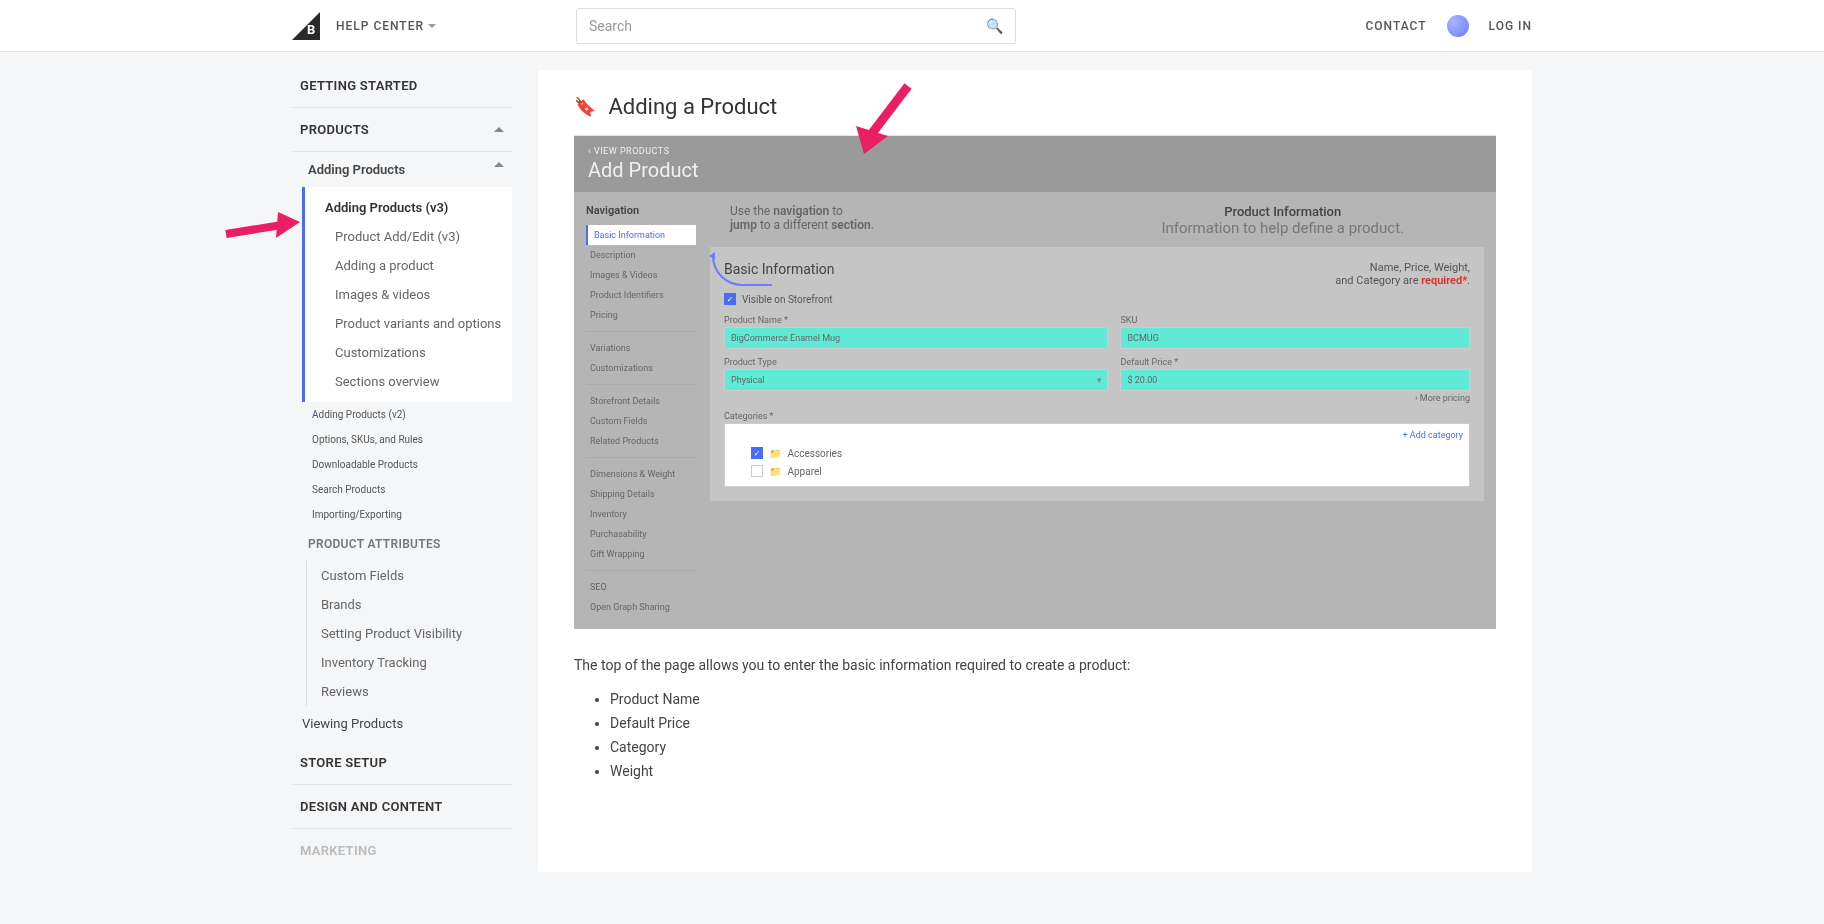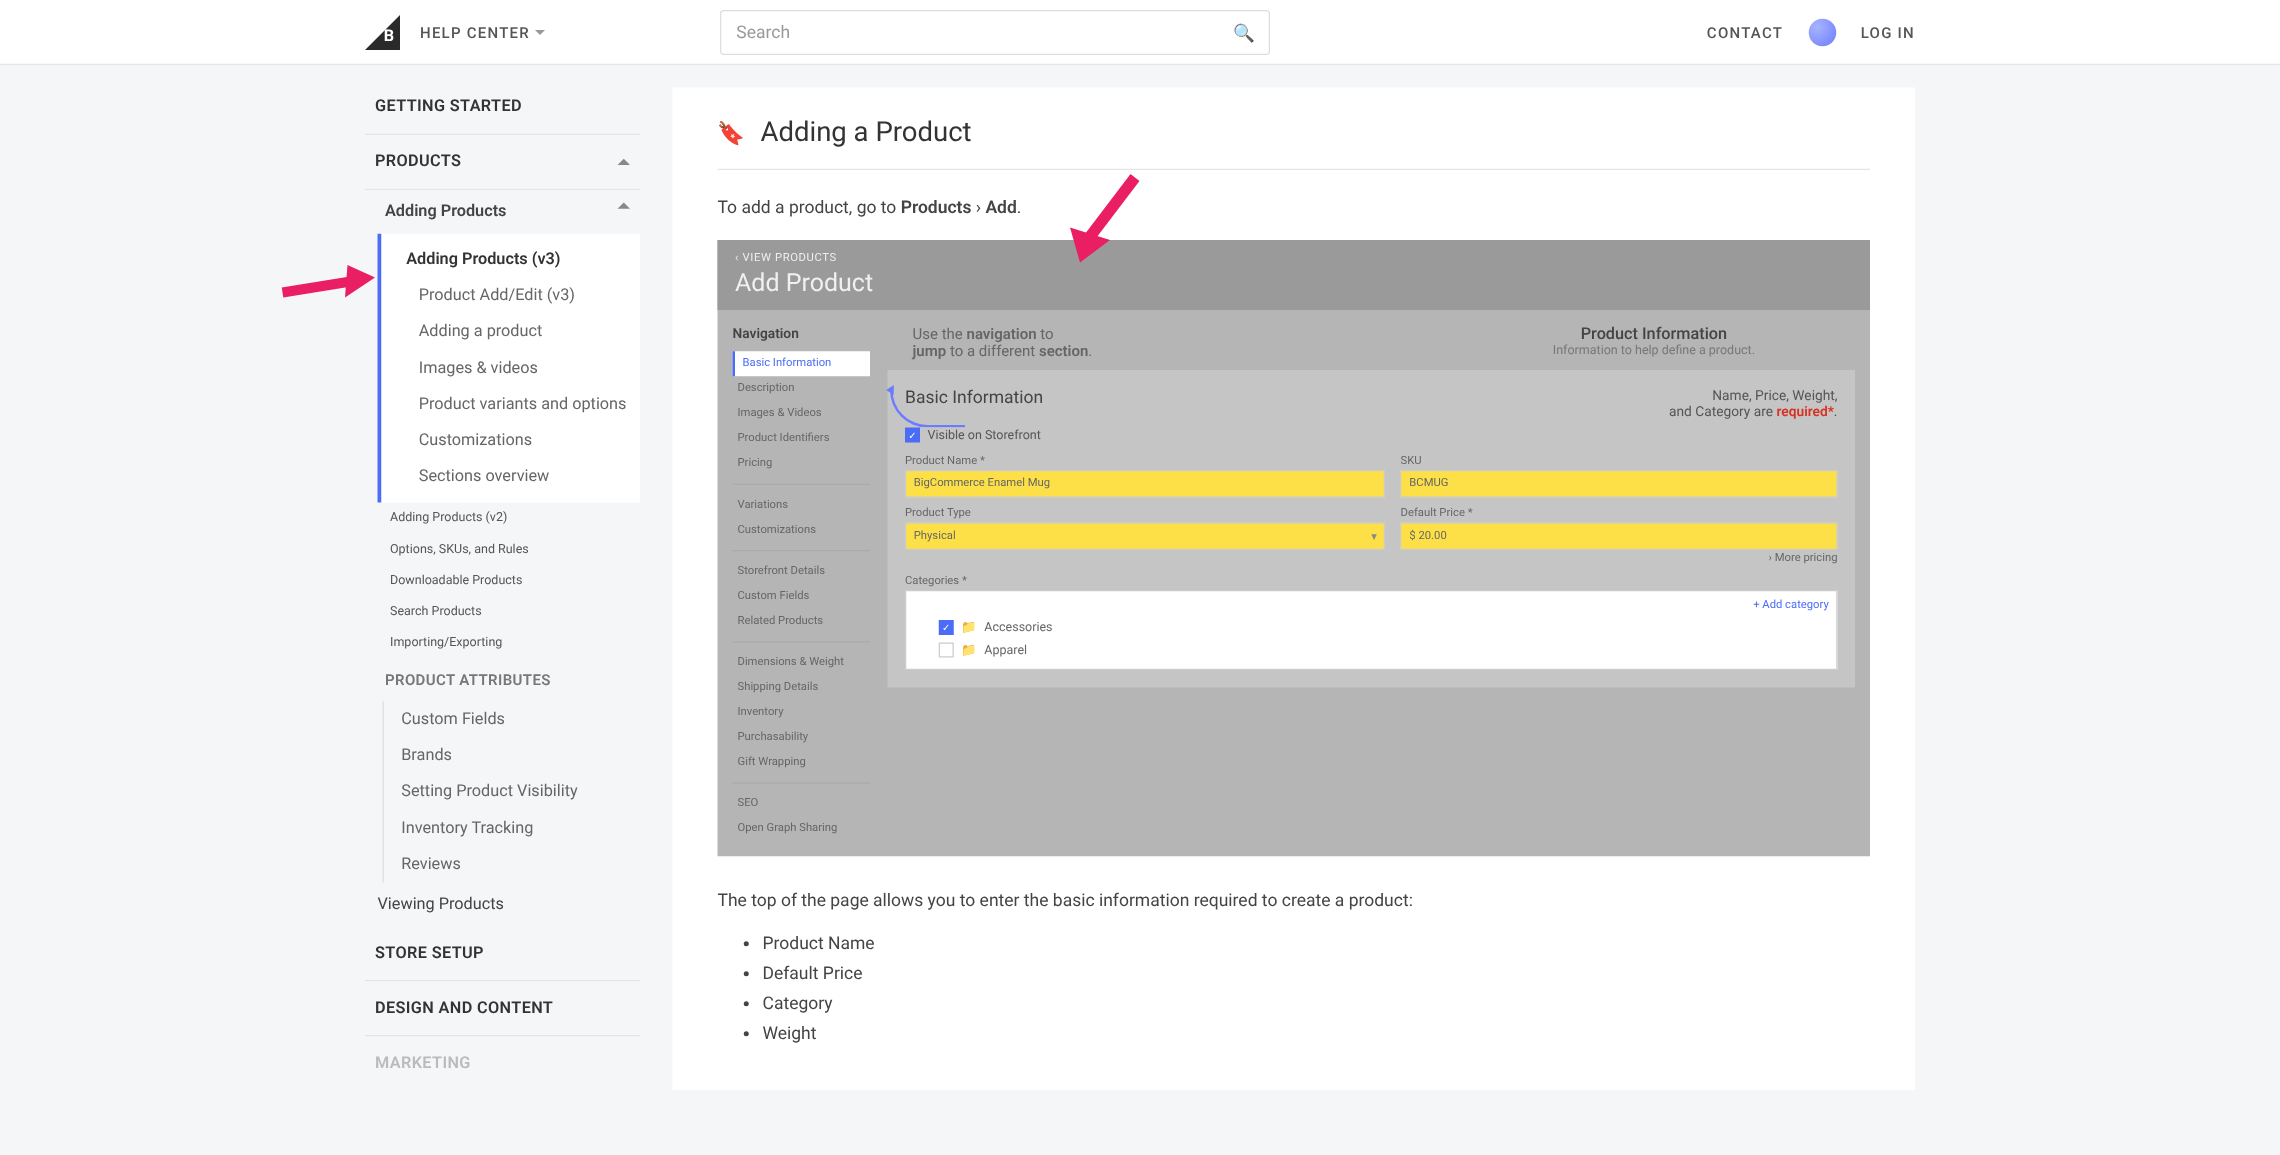--- a/index.html
+++ b/index.html
@@ -46,32 +46,32 @@
 .ss-nav{width:110px;font-size:10px;color:#666}
 .ss-nav-title{font-weight:600;color:#444;margin-bottom:8px;font-size:11px}
 .ss-nav-item{padding:5px 4px;font-size:9px}
 .ss-nav-item.active{background:#fff;color:#4a6cf7;border-left:2px solid #4a6cf7;padding-left:6px;font-size:9px}
 .ss-nav-sep{border-top:1px solid #aaa;margin:6px 0}
 .ss-main{flex:1}
 .ss-hint{text-align:left;font-size:12px;color:#666;padding:0 0 8px 20px}
 .ss-hint .b{font-weight:600}
 .ss-pi{text-align:center;margin-bottom:10px}
 .ss-pi-title{font-size:13px;font-weight:500;color:#444}
-.ss-pi-sub{font-size:10px;color:#777}
+.ss-pi-sub{font-size:15px;color:#777}
 .ss-panel{background:#c5c5c5;padding:14px}
 .ss-panel-title{font-size:14px;color:#444;margin-bottom:8px}
 .ss-req{text-align:right;font-size:11px;color:#555;margin-bottom:6px}
 .ss-req .b{font-weight:400}
 .ss-req .red{color:#d93025;font-weight:600}
 .ss-visible{font-size:10px;color:#555;display:flex;align-items:center;gap:6px;margin-bottom:10px}
 .ss-check{width:12px;height:12px;background:#4a6cf7;display:inline-flex;align-items:center;justify-content:center;color:#fff;font-size:8px}
 .ss-row{display:flex;gap:12px;margin-bottom:8px}
 .ss-field{flex:1}
 .ss-label{font-size:9px;color:#666;margin-bottom:2px}
-.ss-input{background:#fde047;border:1px solid #ccc;height:22px;font-size:9px;padding:0 6px;display:flex;align-items:center;color:#666;position:relative}
+.ss-input{background:#5eead4;border:1px solid #ccc;height:22px;font-size:9px;padding:0 6px;display:flex;align-items:center;color:#666;position:relative}
 .ss-input.select::after{content:"▾";position:absolute;right:6px;color:#888}
 .ss-more{text-align:right;font-size:9px;color:#666;margin-top:2px}
 .ss-cat{background:#fff;border:1px solid #ccc;padding:6px;font-size:10px}
 .ss-cat-head{display:flex;justify-content:space-between;font-size:9px;margin-bottom:4px}
 .ss-cat-add{color:#4a6cf7}
 .ss-cat-item{display:flex;align-items:center;gap:6px;padding:3px 0 3px 20px;font-size:10px;color:#666}
 .ss-folder{color:#7aa7d9;font-size:10px}
 .curve-arrow{position:absolute;color:#6b7cff;font-size:30px;left:138px;top:64px;width:60px;height:30px;border-bottom:2px solid #6b7cff;border-left:2px solid #6b7cff;border-radius:0 0 0 30px}
 .curve-arrow::before{content:"";position:absolute;left:-5px;top:-4px;width:0;height:0;border-right:6px solid #6b7cff;border-top:4px solid transparent;border-bottom:4px solid transparent}
 .below-text{font-size:14px;color:#444;margin:28px 0 14px}
@@ -142,23 +142,20 @@
     <div class="sidebar-section">STORE SETUP</div>
     <div class="sidebar-section">DESIGN AND CONTENT</div>
     <div class="sidebar-section faded" style="border-bottom:none">MARKETING</div>
   </div>
 
   <div class="main">
     <div class="article-title">
       <span class="bookmark-icon">🔖</span>
       <span>Adding a Product</span>
     </div>
-    <p class="intro">
-      <span>To add a product, go to </span><span class="b">Products</span><span> › </span><span class="b">Add</span><span>.</span>
-    </p>
 
     <div class="screenshot">
       <svg class="arrow-svg2" width="90" height="86">
           <path d="M 60 8 L 22 58" stroke="#e91e63" stroke-width="9" fill="none"></path>
           <path d="M 8 48 L 16 76 L 40 58 Z" fill="#e91e63"></path>
         </svg>
       <div class="ss-header">
         <div class="ss-back">‹  VIEW PRODUCTS</div>
         <div class="ss-title">Add Product</div>
       </div>

